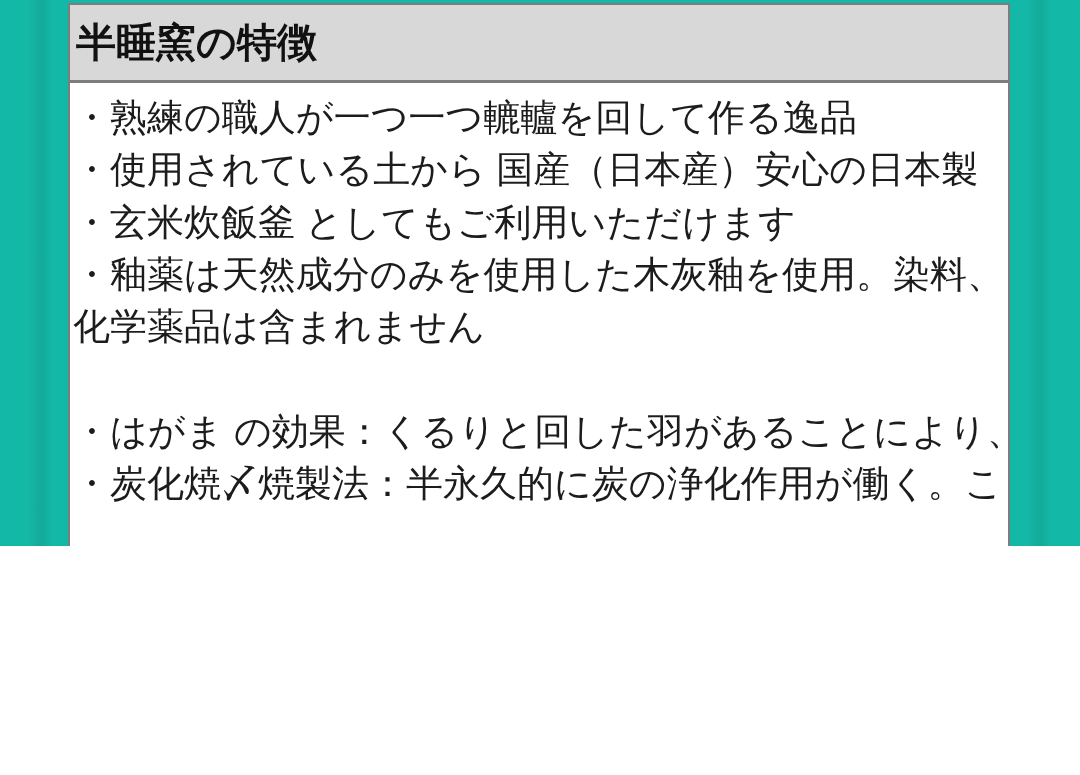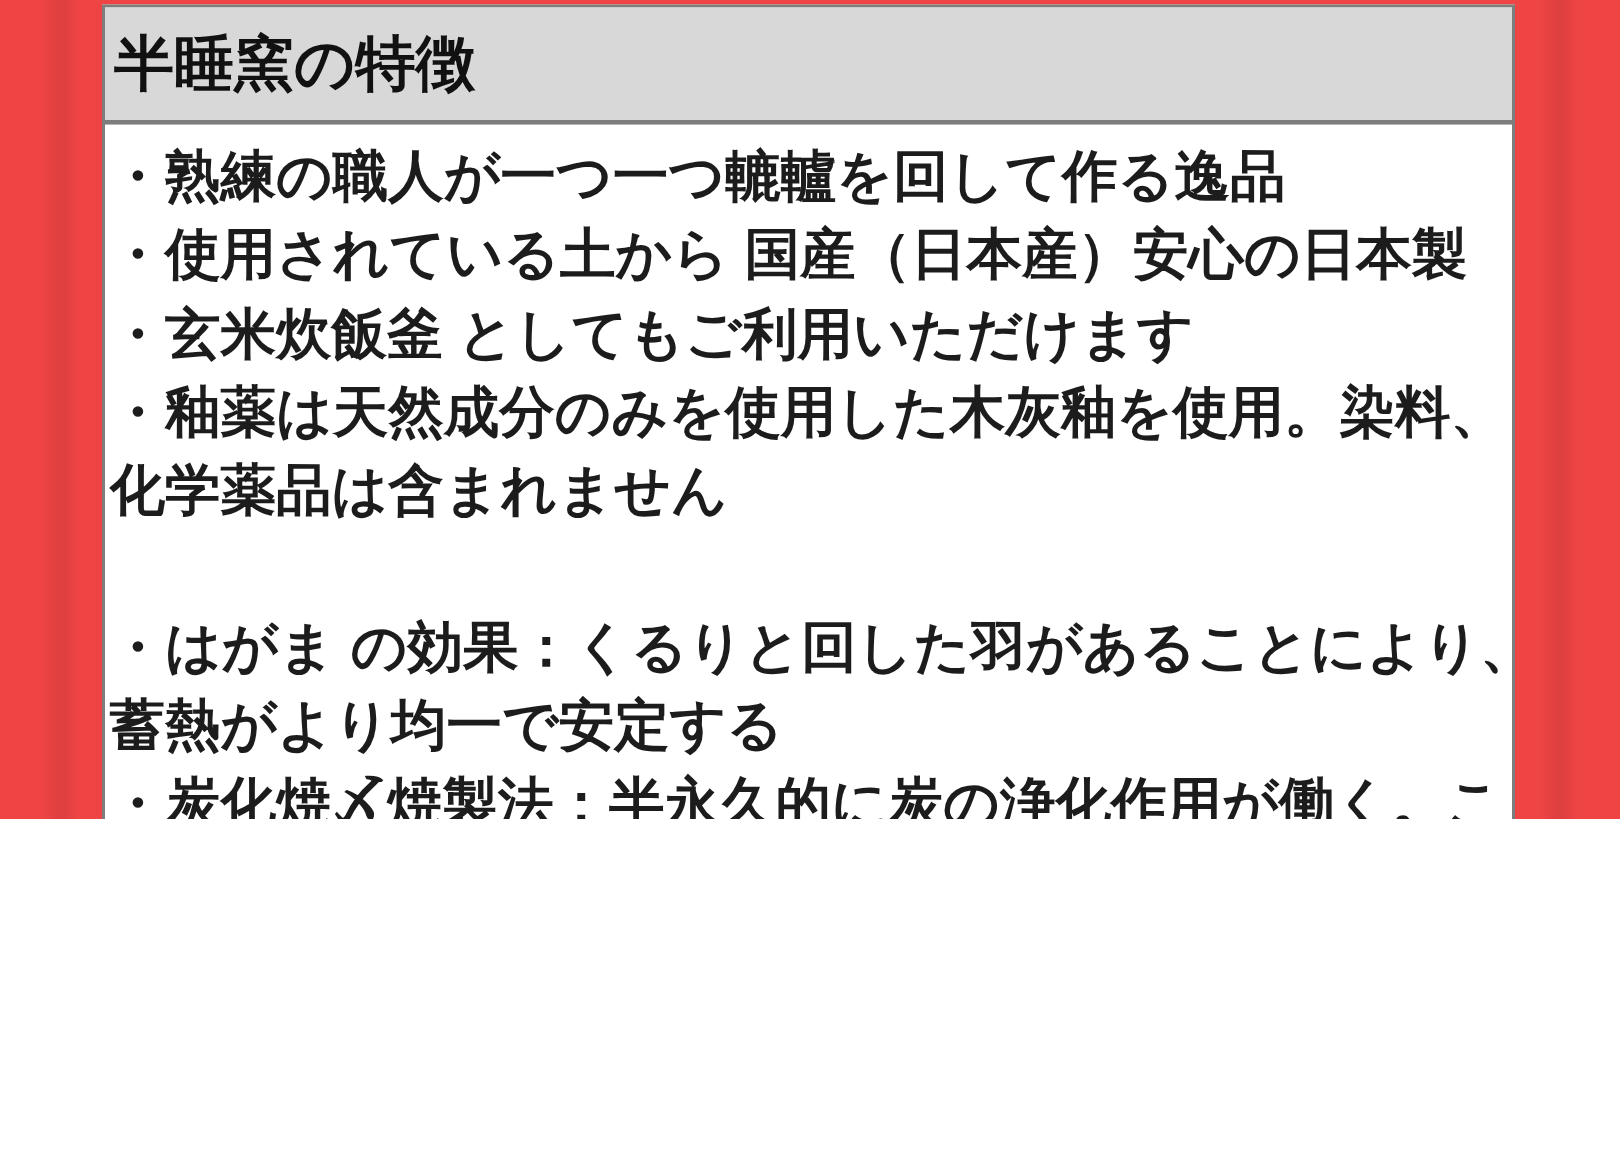--- a/index.html
+++ b/index.html
@@ -8,21 +8,21 @@
     --text-col: #1c1c1c;
     --bar-col: #141414;
   }
   * { margin: 0; padding: 0; box-sizing: border-box; }
   html, body {
     width: 1080px; height: 775px;
     background: #ffffff;
     overflow: hidden;
     font-family: "Liberation Sans", "DejaVu Sans", sans-serif;
   }
-  .stage { position: relative; width: 1080px; height: 546px; background: #ef4444; overflow: hidden; }
+  .stage { position: relative; width: 1080px; height: 546px; background: #14b8a6; overflow: hidden; }
 
   .page-shadow {
     position: absolute; top: 0; bottom: 0; width: 26px;
     background: linear-gradient(90deg, rgba(0,0,0,0) 0%, rgba(0,0,0,0.075) 55%, rgba(0,0,0,0) 100%);
     pointer-events: none;
   }
   .page-shadow.left  { left: 27px; }
   .page-shadow.right { left: 1026px; }
 
   .panel {
@@ -47,21 +47,20 @@
   .panel-body {
     padding: 9px 3px 0 3px;
     font-size: 37px;
     line-height: 52.3px;
     color: var(--text-col);
   }
   .feature-line {
     white-space: pre;
     height: 52.3px;
     overflow: hidden;
-    font-weight: bold;
   }
   .section-gap { height: 52.3px; }
 
   .bottom-hairline {
     position: absolute; left: 0; top: 766px;
     width: 1080px; height: 3px;
     background: #d6d6d6;
   }
   .bottom-bar {
     position: absolute; left: 0; top: 769px;
@@ -88,21 +87,20 @@
         <div>
           <div class="feature-line">・玄米炊飯釜 としてもご利用いただけます</div>
         </div>
         <div>
           <div class="feature-line">・釉薬は天然成分のみを使用した木灰釉を使用。染料、</div>
           <div class="feature-line">化学薬品は含まれません</div>
         </div>
         <div class="section-gap"></div>
         <div>
           <div class="feature-line">・はがま の効果：くるりと回した羽があることにより、</div>
-          <div class="feature-line">蓄熱がより均一で安定する</div>
         </div>
         <div>
           <div class="feature-line">・炭化焼〆焼製法：半永久的に炭の浄化作用が働く。こ</div>
         </div>
       </div>
   </div>
 
   <div class="bottom-hairline"></div>
   <div class="bottom-bar"></div>
 </div>

